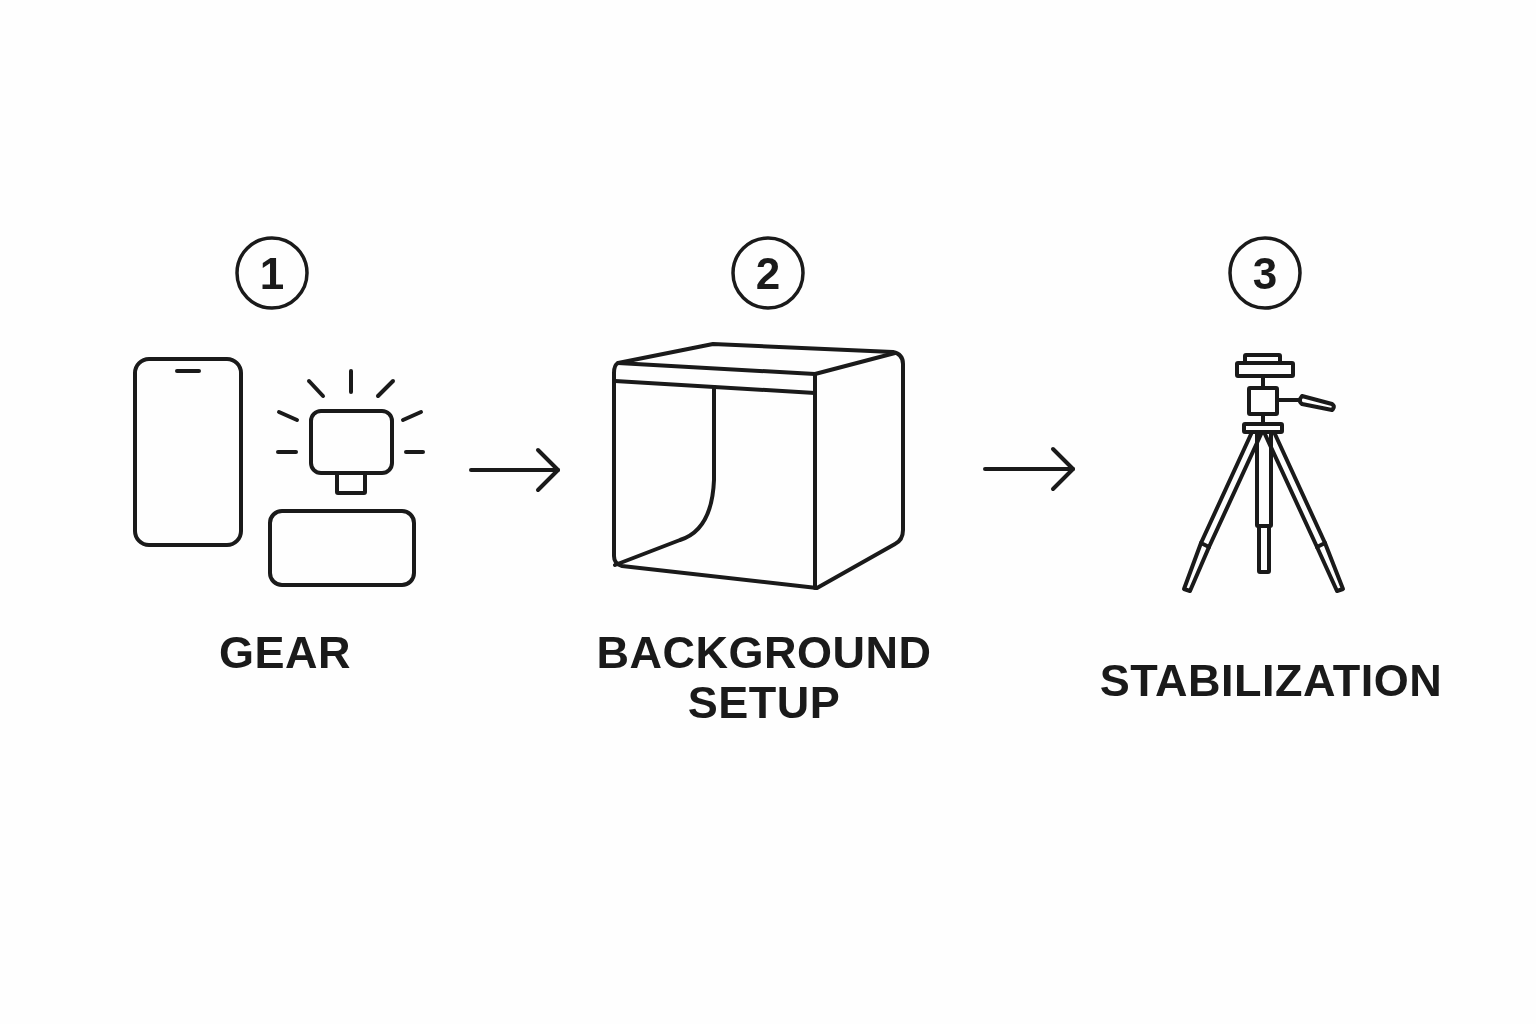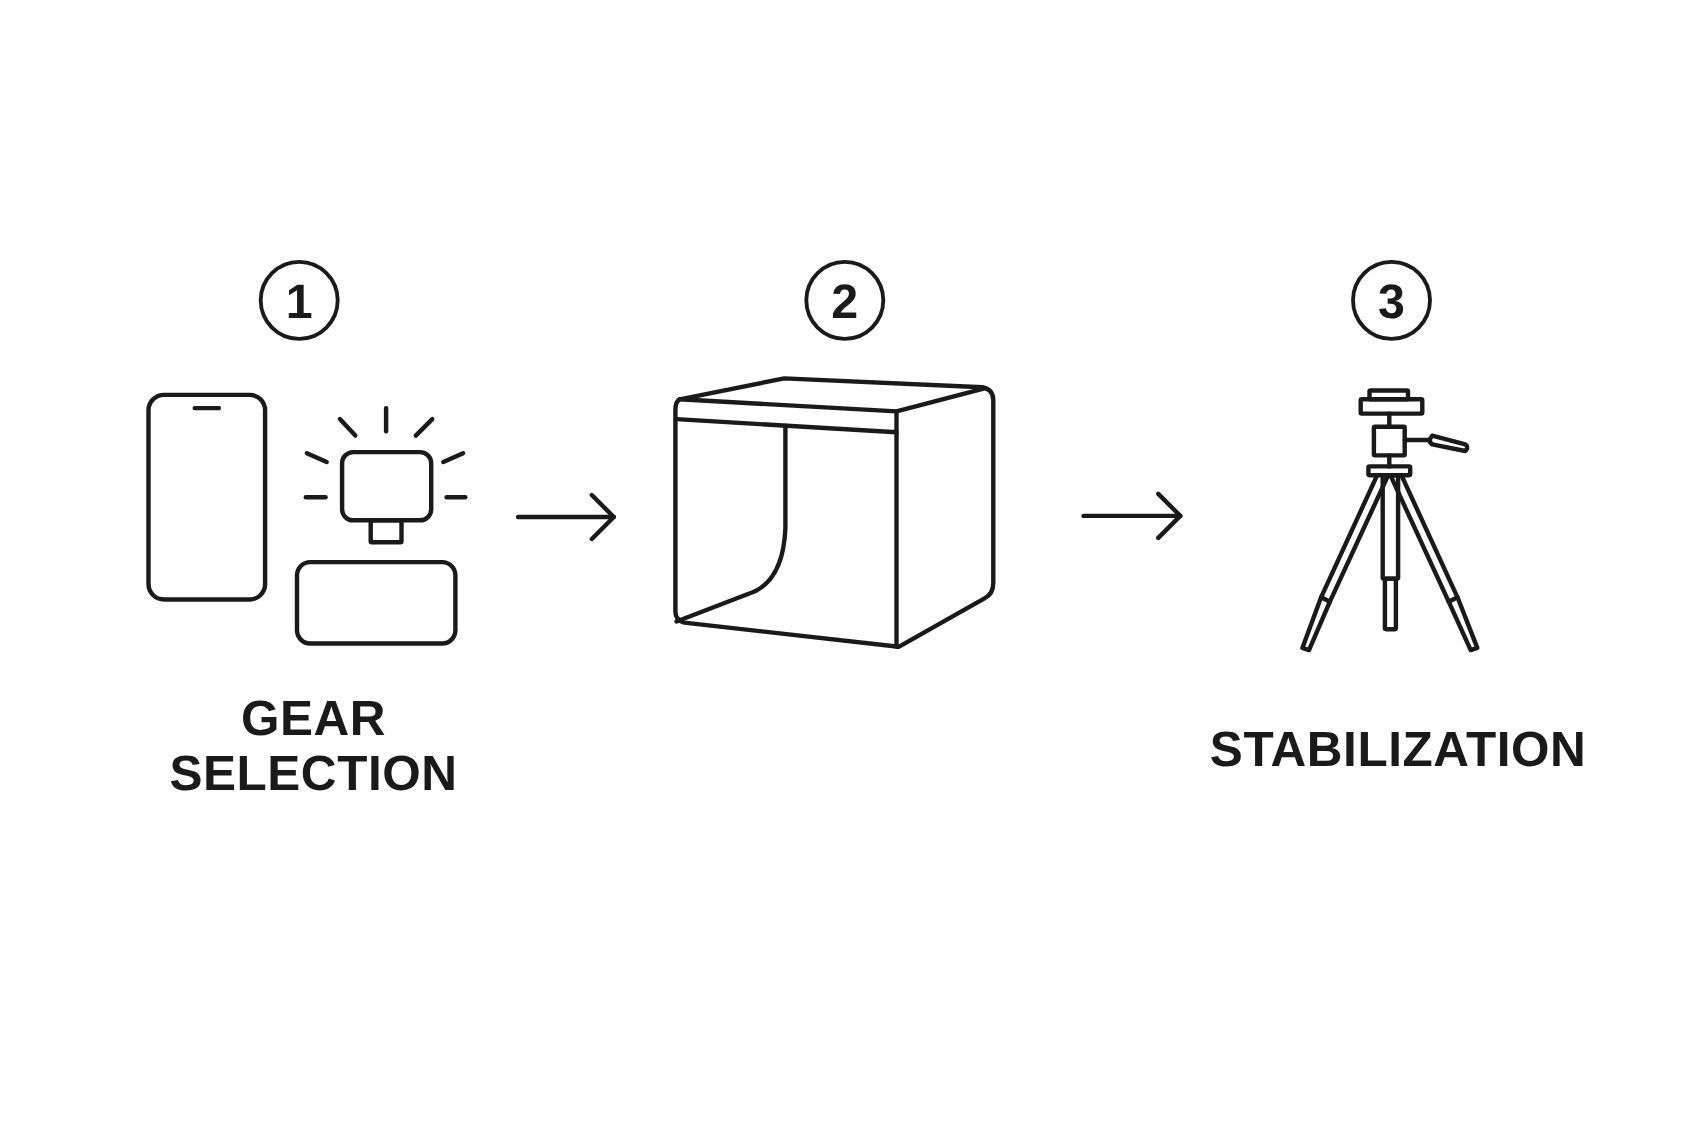--- a/index.html
+++ b/index.html
@@ -95,21 +95,22 @@
     <path d="M1252,432 L1201,543 L1209,547 L1262,432"></path>
     <path d="M1201,543 L1184,589 L1190,591 L1209,547"></path>
 
     <path d="M1274,432 L1325,543 L1317,547 L1264,432"></path>
     <path d="M1325,543 L1343,589 L1337,591 L1317,547"></path>
   </g>
 </svg>
 
 <div class="label" style="left:120px; top:628px; width:330px;">
   <div>GEAR</div>
-  <div>SELECTION</div>
 </div>
 
 <div class="label" style="left:568px; top:628px; width:392px;">
+  <div>BACKGROUND</div>
+  <div>SETUP</div>
 </div>
 
 <div class="label" style="left:1075px; top:656px; width:392px;">
   <div>STABILIZATION</div>
 </div>
 
 </body></html>

